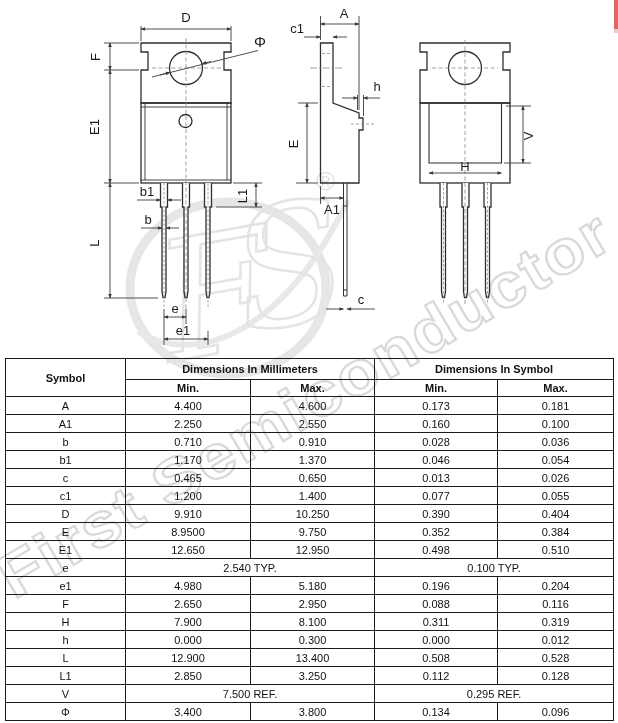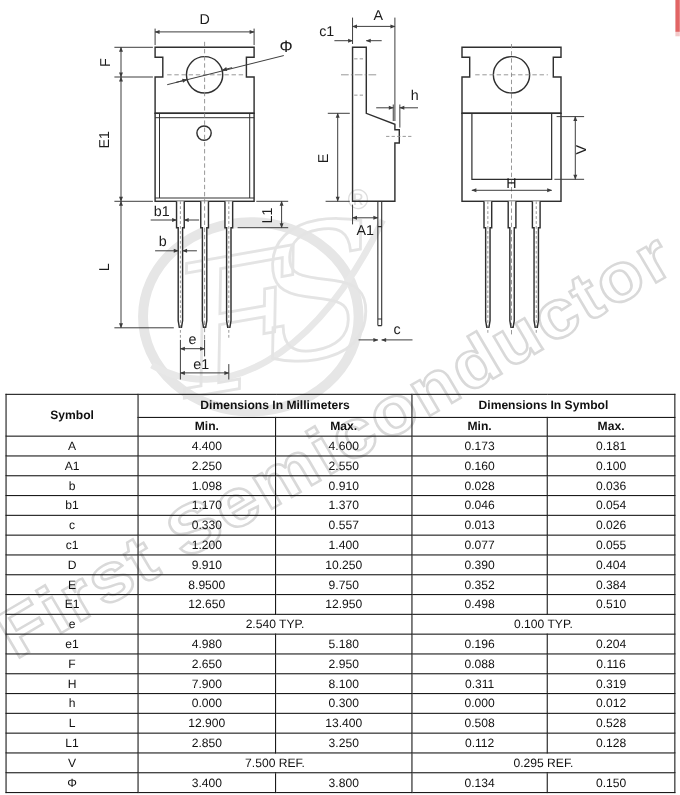--- a/index.html
+++ b/index.html
@@ -183,36 +183,36 @@
   </tr>
   <tr class="data">
     <td>A1</td>
     <td>2.250</td>
     <td>2.550</td>
     <td>0.160</td>
     <td>0.100</td>
   </tr>
   <tr class="data">
     <td>b</td>
-    <td>1.098</td>
+    <td>0.710</td>
     <td>0.910</td>
     <td>0.028</td>
     <td>0.036</td>
   </tr>
   <tr class="data">
     <td>b1</td>
     <td>1.170</td>
     <td>1.370</td>
     <td>0.046</td>
     <td>0.054</td>
   </tr>
   <tr class="data">
     <td>c</td>
-    <td>0.330</td>
-    <td>0.557</td>
+    <td>0.465</td>
+    <td>0.650</td>
     <td>0.013</td>
     <td>0.026</td>
   </tr>
   <tr class="data">
     <td>c1</td>
     <td>1.200</td>
     <td>1.400</td>
     <td>0.077</td>
     <td>0.055</td>
   </tr>
@@ -287,19 +287,19 @@
   <tr class="data">
     <td>V</td>
     <td colspan="2">7.500 REF.</td>
     <td colspan="2">0.295 REF.</td>
   </tr>
   <tr class="data">
     <td>Φ</td>
     <td>3.400</td>
     <td>3.800</td>
     <td>0.134</td>
-    <td>0.150</td>
+    <td>0.096</td>
   </tr>
 </tbody>
   </table>
 
 <div id="scroll-indicator"></div>
 <div id="scroll-indicator-fade"></div>
 
 </body></html>

